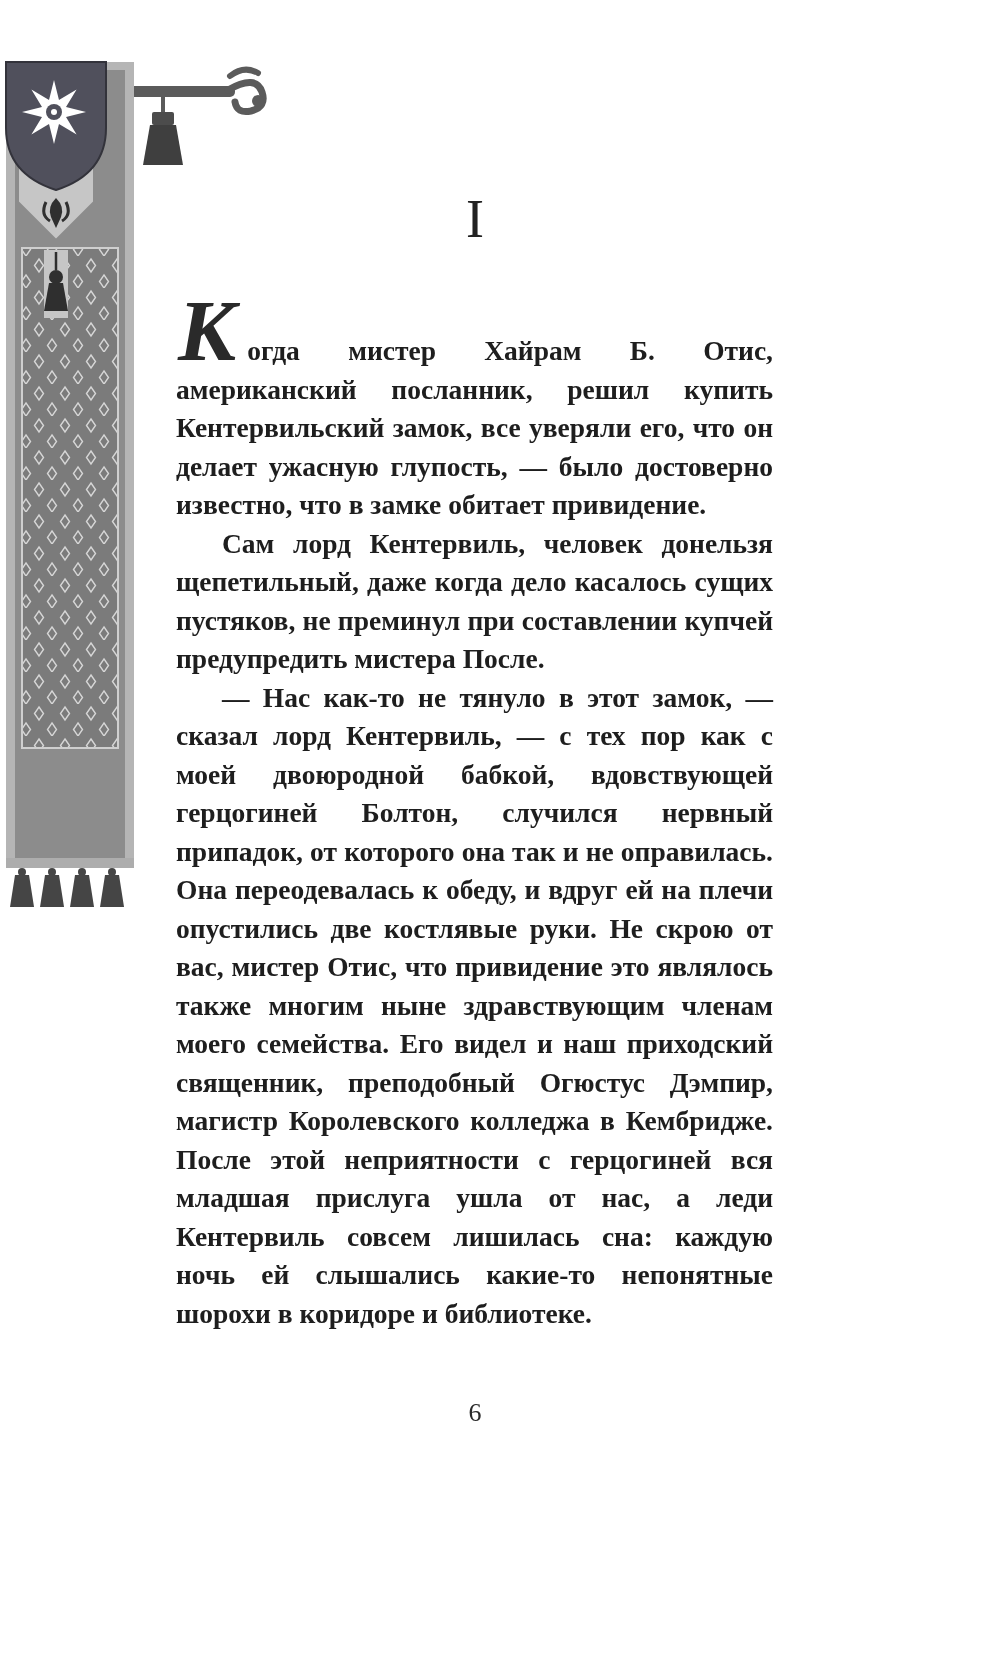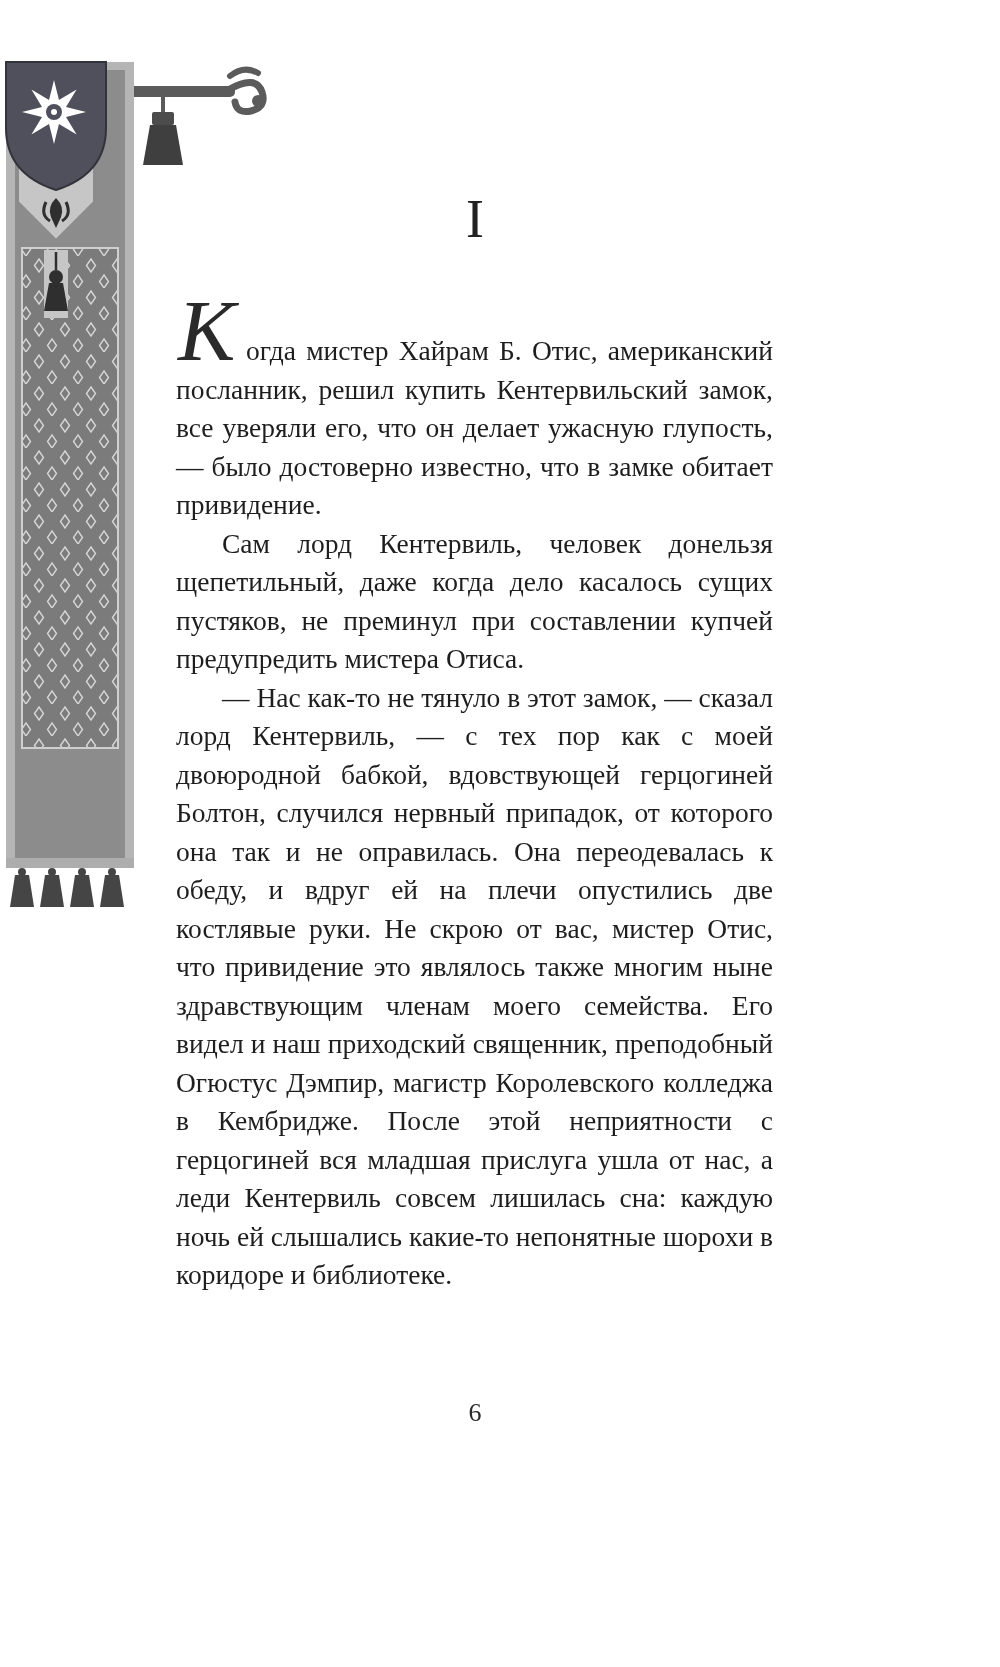--- a/index.html
+++ b/index.html
@@ -36,20 +36,21 @@
     position: absolute;
     top: 312px;
     left: 176px;
     width: 597px;
     font-size: 27.5px;
     line-height: 38.5px;
     text-align: justify;
     hyphens: auto;
     -webkit-hyphens: auto;
     color: #1e1e1e;
+    font-weight: bold;
   }
   .text-block p {
     margin: 0;
     padding: 0;
   }
   .text-block p.indent {
     text-indent: 46px;
   }
   .drop-cap {
     display: inline-block;
@@ -146,19 +147,19 @@
         <path d="M105 875 h14 l5 32 h-24 z"></path>
     </g>
   </g>
 </svg>
 
 <div class="chapter-heading">I</div>
 
 <div class="text-block">
   <p class="para"><span class="drop-cap">К</span><span>огда мистер Хайрам Б. Отис, американский посланник, решил купить Кентервильский замок, все уверяли его, что он делает ужасную глупость, — было достоверно известно, что в замке обитает привидение.</span></p>
 
-  <p class="para indent"><span>Сам лорд Кентервиль, человек донельзя щепетильный, даже когда дело касалось сущих пустяков, не преминул при составлении купчей предупредить мистера Отиса.</span></p>
+  <p class="para indent"><span>Сам лорд Кентервиль, человек донельзя щепетильный, даже когда дело касалось сущих пустяков, не преминул при составлении купчей предупредить мистера После.</span></p>
 
   <p class="para indent"><span>— Нас как-то не тянуло в этот замок, — сказал лорд Кентервиль, — с тех пор как с моей двоюродной бабкой, вдовствующей герцогиней Болтон, случился нервный припадок, от которого она так и не оправилась. Она переодевалась к обеду, и вдруг ей на плечи опустились две костлявые руки. Не скрою от вас, мистер Отис, что привидение это являлось также многим ныне здравствующим членам моего семейства. Его видел и наш приходский священник, преподобный Огюстус Дэмпир, магистр Королевского колледжа в Кембридже. После этой неприятности с герцогиней вся младшая прислуга ушла от нас, а леди Кентервиль совсем лишилась сна: каждую ночь ей слышались какие-то непонятные шорохи в коридоре и библиотеке.</span></p>
 
 </div>
 
 <div class="page-number">6</div>
 
 </body></html>

